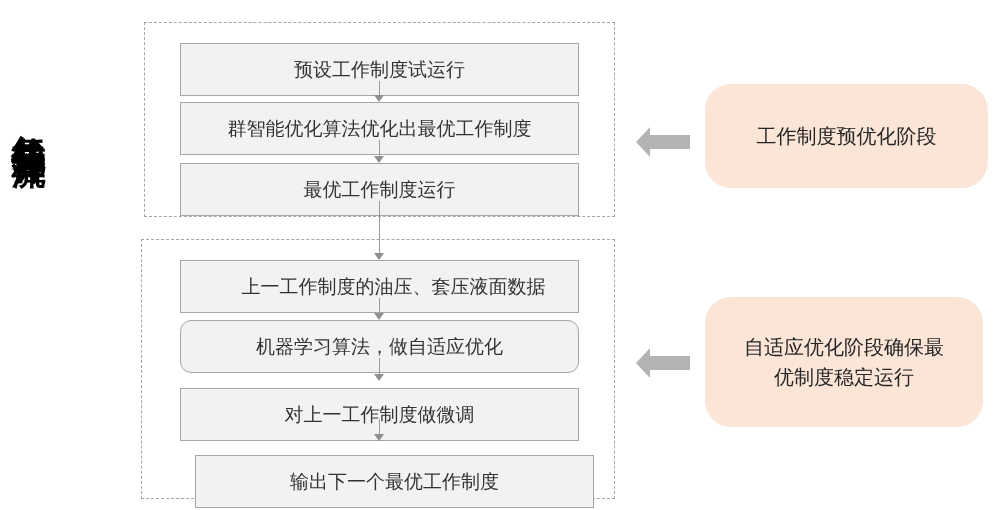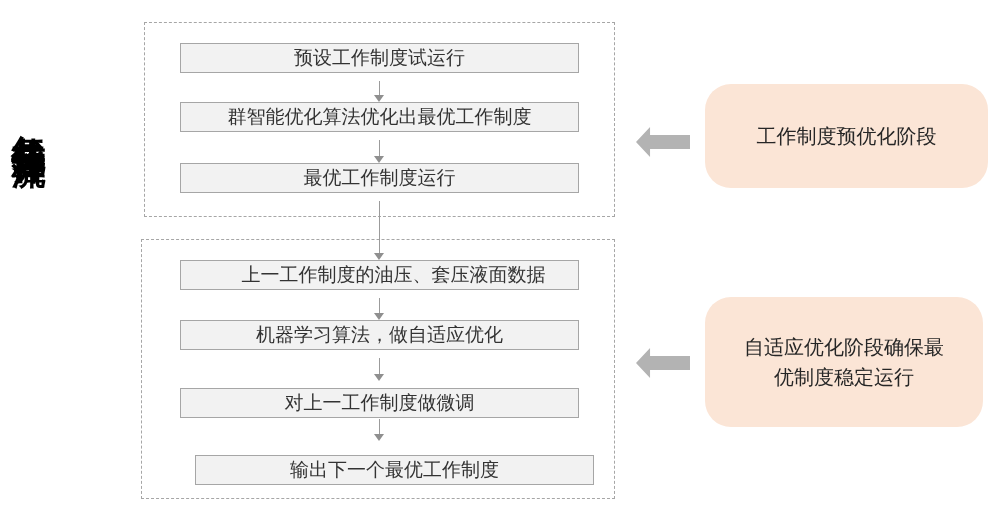--- a/index.html
+++ b/index.html
@@ -35,37 +35,37 @@
     box-sizing: border-box;
   }
   .group1 { left: 144px; top: 22px;  width: 471px; height: 195px; }
   .group2 { left: 141px; top: 239px; width: 474px; height: 260px; }
 
   
   .step {
     position: absolute;
     left: 180px;
     width: 399px;
-    height: 30px;
+    height: 53px;
     background: #f2f2f2;
     border: 1px solid #a6a6a6;
     box-sizing: border-box;
     display: flex;
     align-items: center;
     justify-content: center;
     font-size: 19px;
     color: #333333;
     white-space: nowrap;
     z-index: 2;
   }
   .s1 { top: 43px; }
   .s2 { top: 102px; }
   .s3 { top: 163px; }
   .s4 { top: 260px; padding-left: 28px; }
-  .s5 { top: 320px; }
+  .s5 { top: 320px; border-radius: 11px; }
   .s6 { top: 381px; margin-top: 7px; }
   .s7 { top: 455px; margin-left: 15px; }
 
   
   .connector { position: absolute; left: 374px; width: 10px; z-index: 3; }
   .connector .line {
     position: absolute; left: 4.5px; top: 0; bottom: 6px;
     width: 1px; background: #9b9b9b;
   }
   .connector .head {

